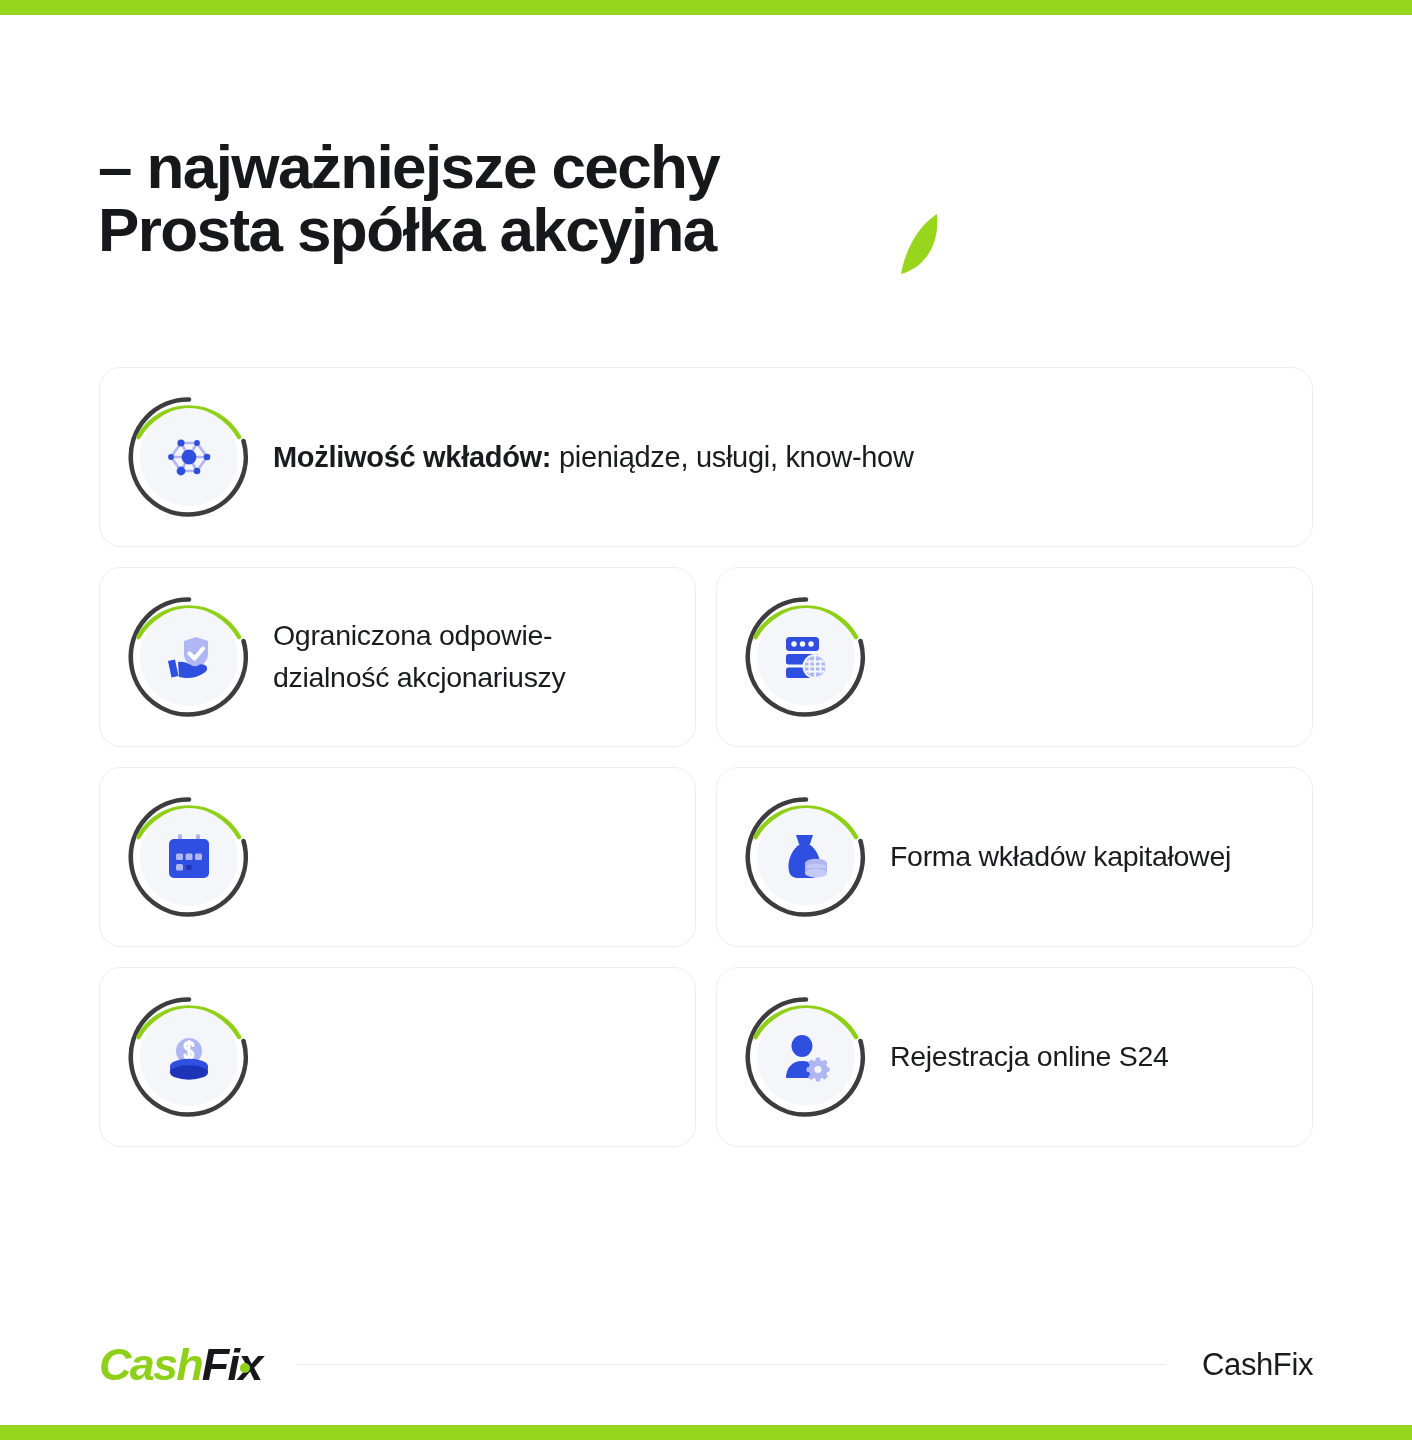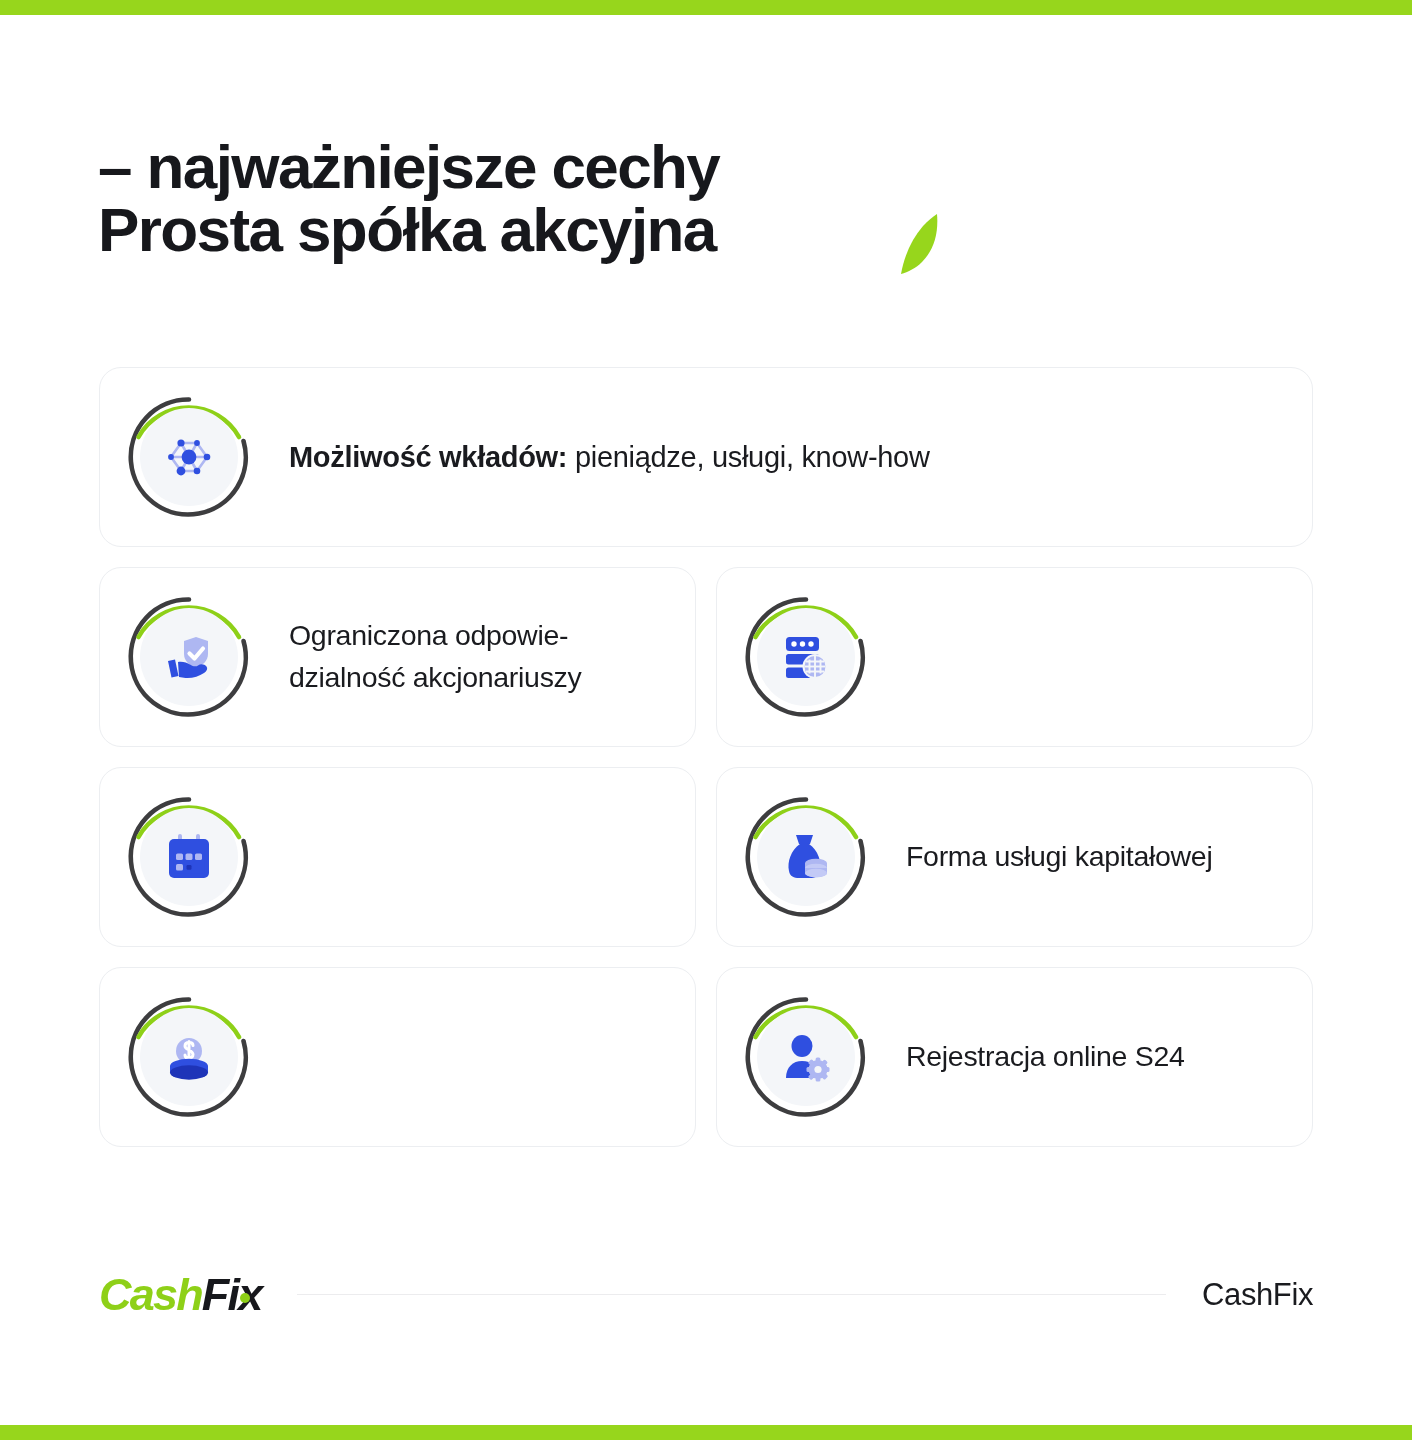--- a/index.html
+++ b/index.html
@@ -100,35 +100,35 @@
     height: 98px;
     border-radius: 50%;
     background: #f4f6f9;
     display: flex;
     align-items: center;
     justify-content: center;
   }
   .icon-inner svg { width: 52px; height: 52px; display: block; }
 
   .card-text {
-    margin-left: 38px;
+    margin-left: 22px;
     font-size: 28.5px;
     line-height: 1.46;
     color: #1a1b1f;
     letter-spacing: -0.3px;
     padding-right: 14px;
   }
   .card-text .lead { font-weight: bold; }
   .card.wide .card-text { font-size: 29px; }
 
   
   .footer {
     position: absolute;
     left: 99px;
-    top: 1272px;
+    top: 1342px;
     width: 1214px;
     display: flex;
     align-items: center;
   }
   .logo {
     flex: 0 0 auto;
     font-size: 45px;
     font-weight: bold;
     font-style: italic;
     letter-spacing: -1.8px;
@@ -304,21 +304,21 @@
                 <rect x="25" y="32" width="22" height="5" fill="#aeb7f2"></rect>
                 <ellipse cx="36" cy="37" rx="11" ry="4.3" fill="#c3caf6"></ellipse>
                 <rect x="25" y="37" width="22" height="5" fill="#aeb7f2"></rect>
                 <ellipse cx="36" cy="42" rx="11" ry="4.3" fill="#aeb7f2"></ellipse>
                 <ellipse cx="36" cy="42" rx="11" ry="4.3" fill="#c3caf6"></ellipse>
               </g>
             </svg>
           </div>
         </div>
         <div class="card-text">
-          <span>Forma usługi kapitałowej</span>
+          <span>Forma wkładów kapitałowej</span>
         </div>
       </div>
     </div>
 
     <div class="row">
       <div class="card">
         <div class="icon-badge">
           <svg class="ring" viewBox="0 0 124 124">
             <path d="M 62 4.5 A 57.5 57.5 0 1 0 116.5 46" fill="none" stroke="#3d3d3f" stroke-width="4.6" stroke-linecap="round"></path>
             <path d="M 11.5 42 A 57.5 57.5 0 0 1 112 42" fill="none" stroke="#8ed018" stroke-width="4.6" stroke-linecap="round"></path>

